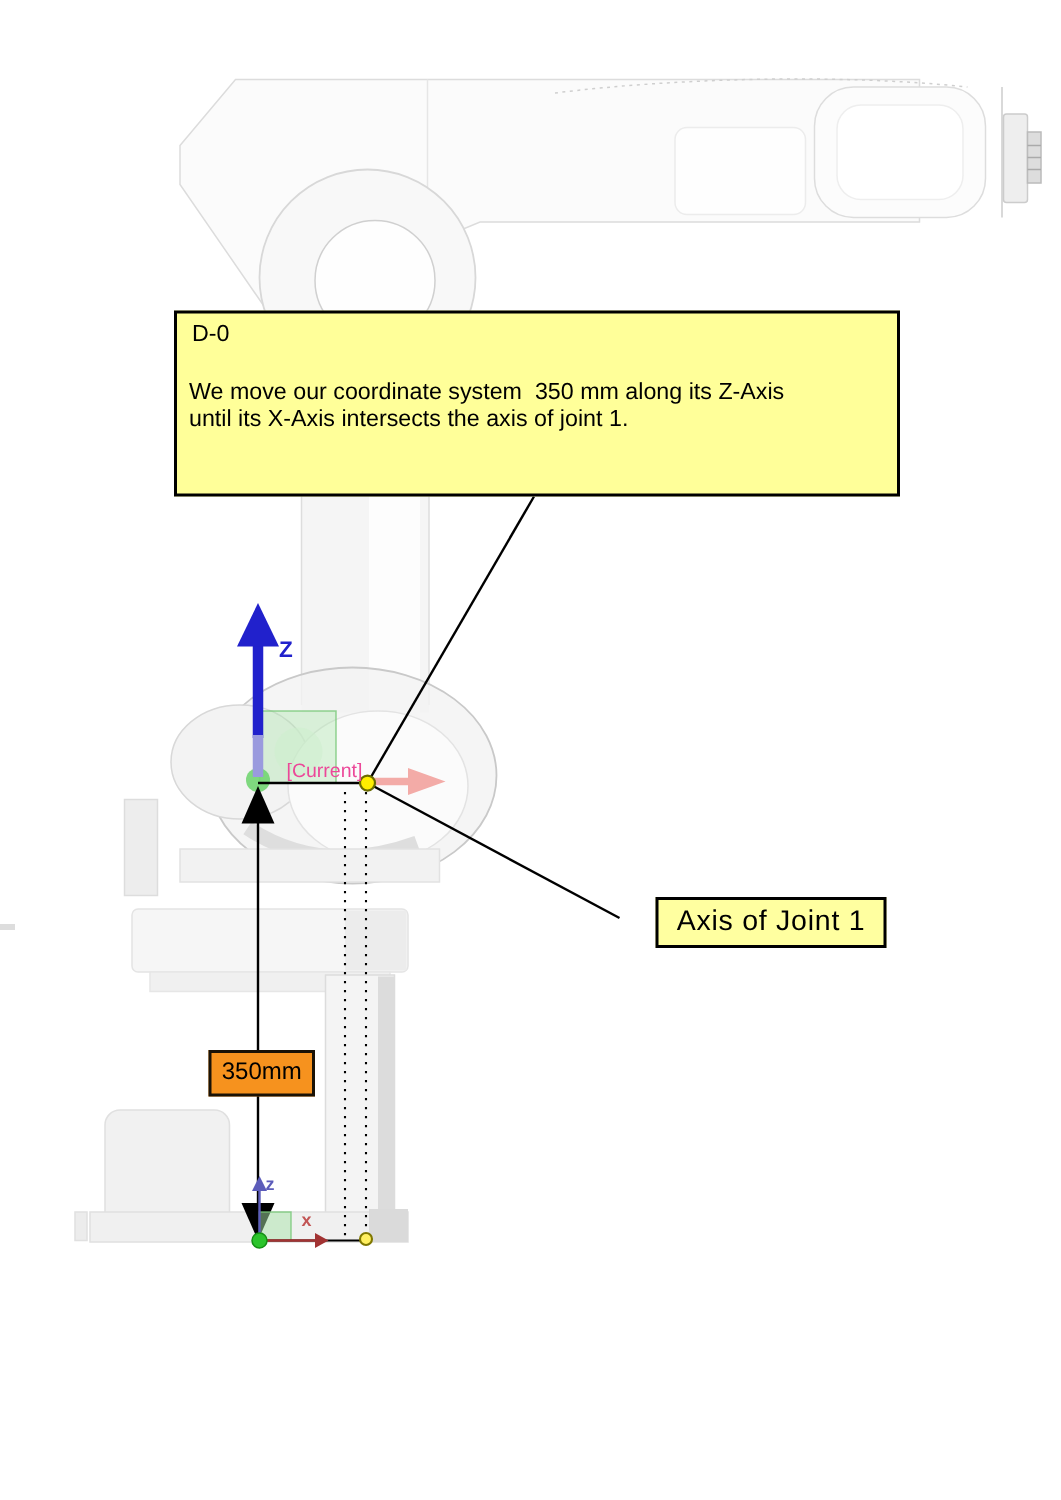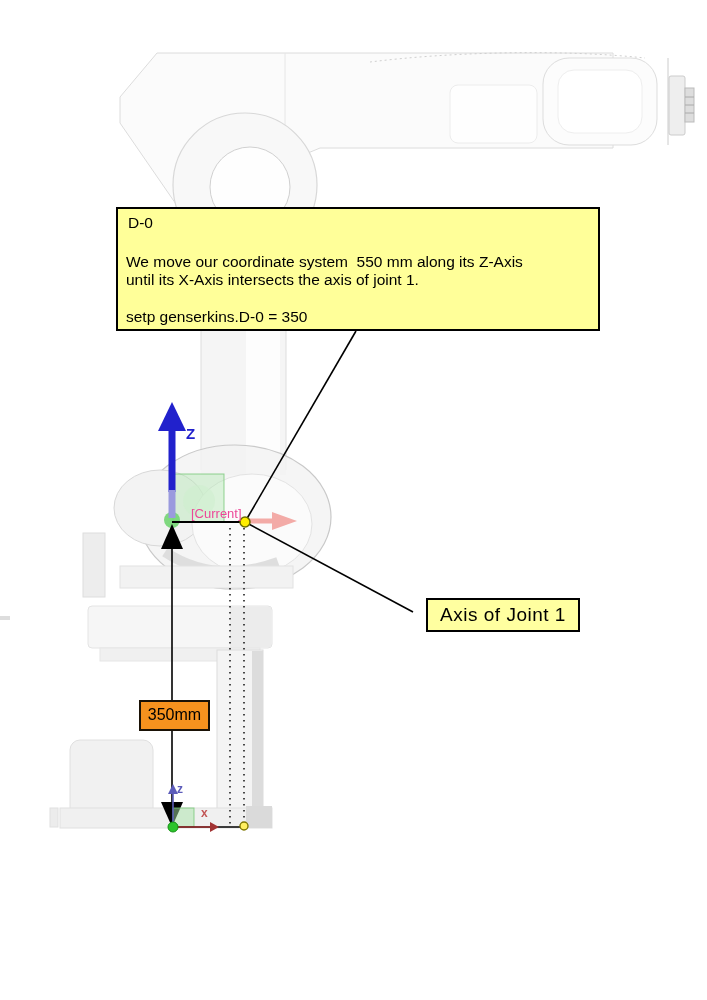--- a/index.html
+++ b/index.html
@@ -14,21 +14,21 @@
     left:116px;top:207px;width:480px;height:120px;
     background:#FFFF99;border:2px solid #000000;z-index:3;
   }
   .callout .t{position:absolute;font-size:15.5px;line-height:18px;white-space:pre;}
   .callout .title{left:10px;top:5px;}
   .callout .l1{left:8px;top:44px;}
   .callout .l2{left:8px;top:62px;text-align:center;}
   .callout .cmd{left:8px;top:99px;}
   
   .jointlabel{
-    left:426px;top:598px;width:150px;height:30px;
+    left:437px;top:598px;width:150px;height:30px;
     background:#FFFFA0;border:2px solid #000;z-index:3;
     font-size:19px;text-align:center;line-height:29px;letter-spacing:0.5px;
   }
   
   .dimlabel{
     left:139px;top:664px;width:67px;height:27px;
     background:#F6921E;border:2px solid #1a1206;z-index:3;
     font-size:16px;text-align:center;line-height:26px;margin-top:36px;
   }
   .currentlabel{left:191px;top:506px;font-size:13px;color:#ec4899;z-index:2;}
@@ -118,23 +118,22 @@
       <polygon points="173,784 168,794 178,794" fill="#5c5cba"></polygon>
       <line x1="173" y1="827" x2="211" y2="827" stroke="#a23333" stroke-width="1.6"></line>
       <polygon points="219,827 210,822 210,832" fill="#a23333"></polygon>
       <circle cx="173" cy="827" r="5" fill="#2BC42B" stroke="#149114" stroke-width="1"></circle>
       <circle cx="244" cy="826" r="4" fill="#ffef60" stroke="#807800" stroke-width="1.4"></circle>
     </g>
   </svg>
 
   <div class="abs callout">
     <div class="t title">D-0</div>
-    <div class="t l1">We move our coordinate system  550 mm along its Z-Axis</div>
+    <div class="t l1">We move our coordinate system  350 mm along its Z-Axis</div>
     <div class="t l2">until its X-Axis intersects the axis of joint 1.</div>
-    <div class="t cmd">setp genserkins.D-0 = 350</div>
   </div>
 
   <div class="abs jointlabel">Axis of Joint 1</div>
 
   <div class="abs dimlabel">350mm</div>
 
   <div class="abs currentlabel">[Current]</div>
 
   <div class="abs ztop">Z</div>
   <div class="abs zbot">z</div>

